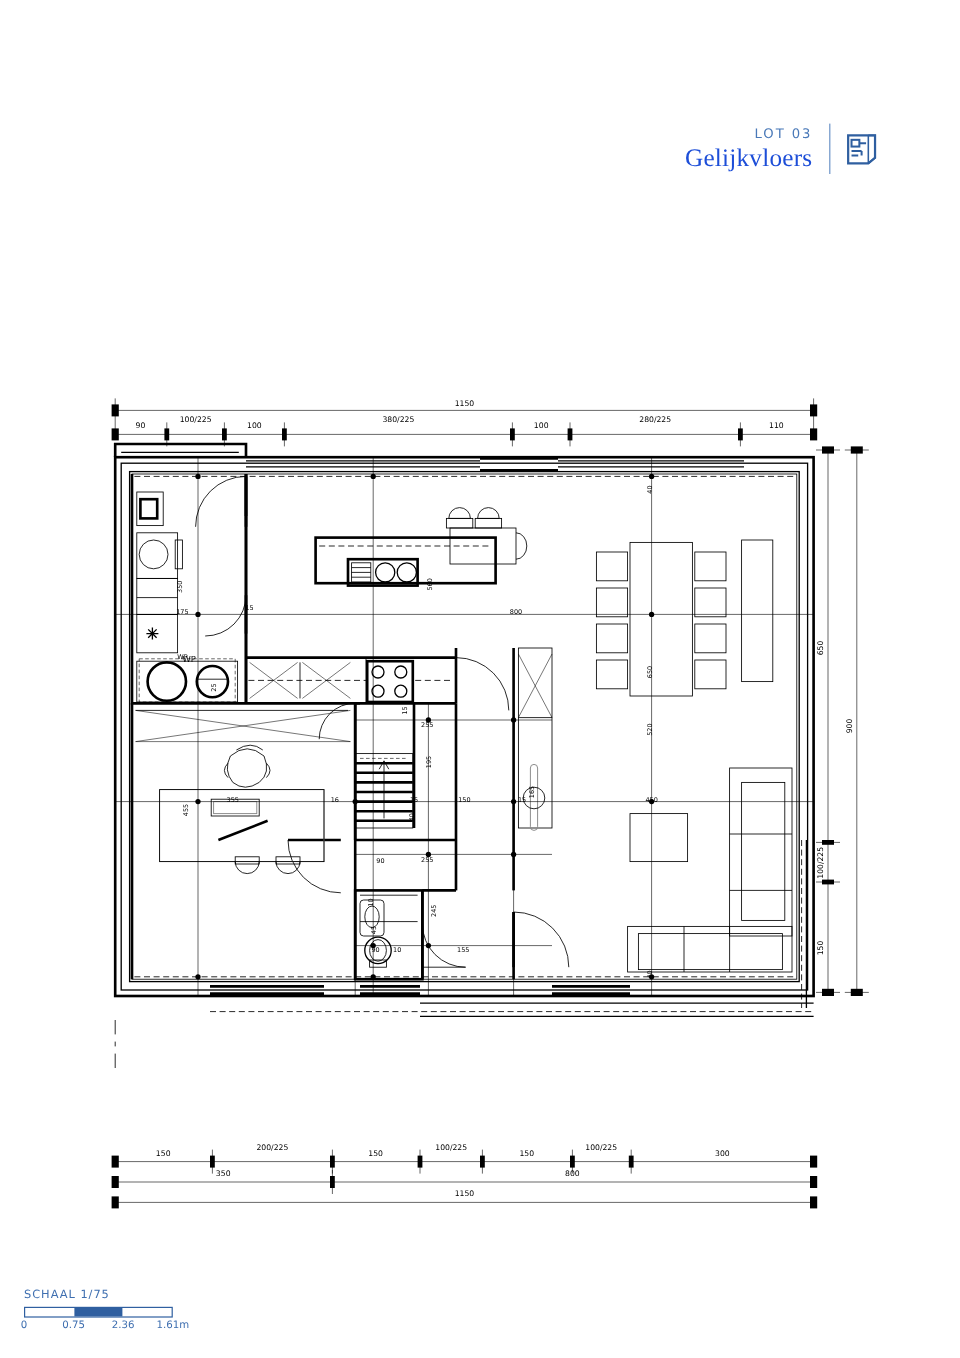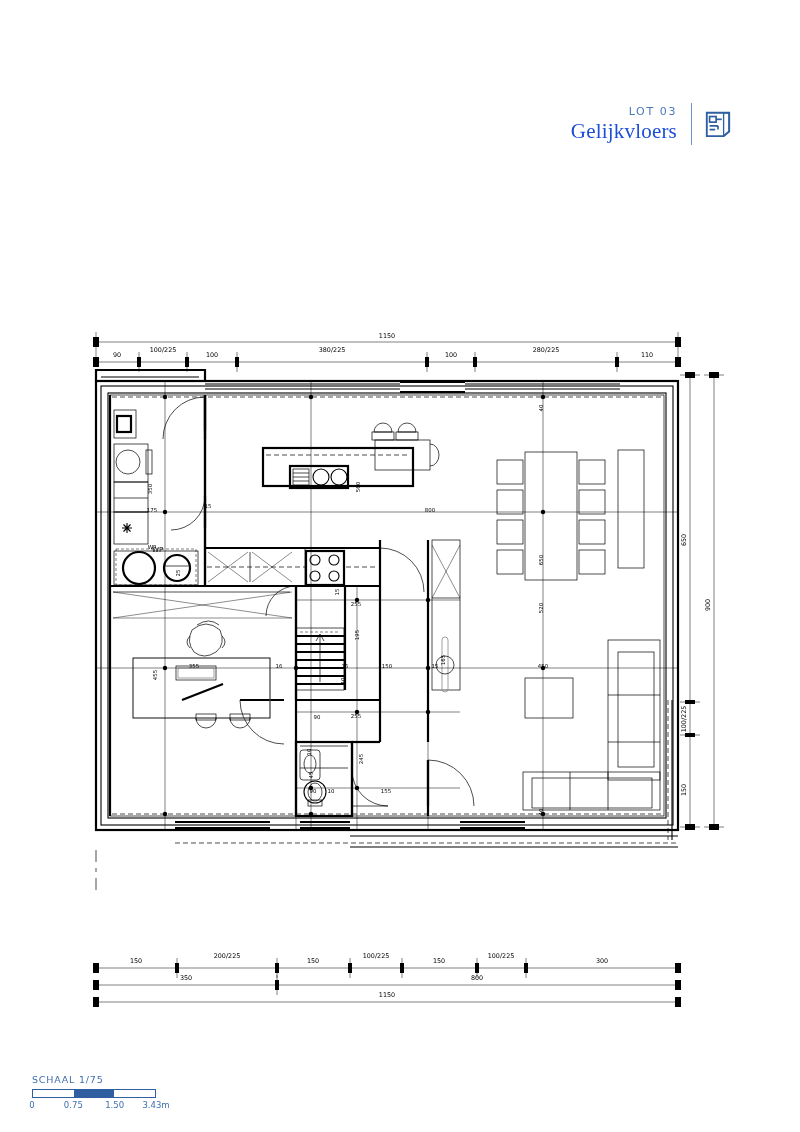--- a/index.html
+++ b/index.html
@@ -43,21 +43,21 @@
   .header-divider {
     width: 1px; height: 42px;
     background: #6c93c7;
     margin-left: 2px;
   }
   .plan-icon { width: 28px; height: 30px; display:block; }
 
   
   .scalebar-wrap {
     position: absolute;
-    left: 32px; bottom: 18px;
+    left: 20px; bottom: 18px;
     width: 160px;
   }
   .scale-title {
     font-family: "DejaVu Sans", sans-serif;
     font-size: 9.5px;
     letter-spacing: 0.8px;
     color: #3f6fb0;
     margin-bottom: 4px;
   }
   .scale-track {
@@ -554,18 +554,18 @@
   <div class="scalebar-wrap">
     <div class="scale-title">SCHAAL 1/75</div>
     <div class="scale-track">
       <div class="scale-seg"></div>
       <div class="scale-seg fill"></div>
       <div class="scale-seg"></div>
     </div>
     <div class="scale-ticks" id="scale-ticks">
         <span style="left: 0px;">0</span>
         <span style="left: 41.3333px; text-align: right;">0.75</span>
-        <span style="left: 82.6667px;">1.50</span>
-        <span style="left: 124px;">3.43m</span>
+        <span style="left: 82.6667px;">2.36</span>
+        <span style="left: 124px;">1.61m</span>
       </div>
   </div>
 
 </div>
 
 </body></html>

